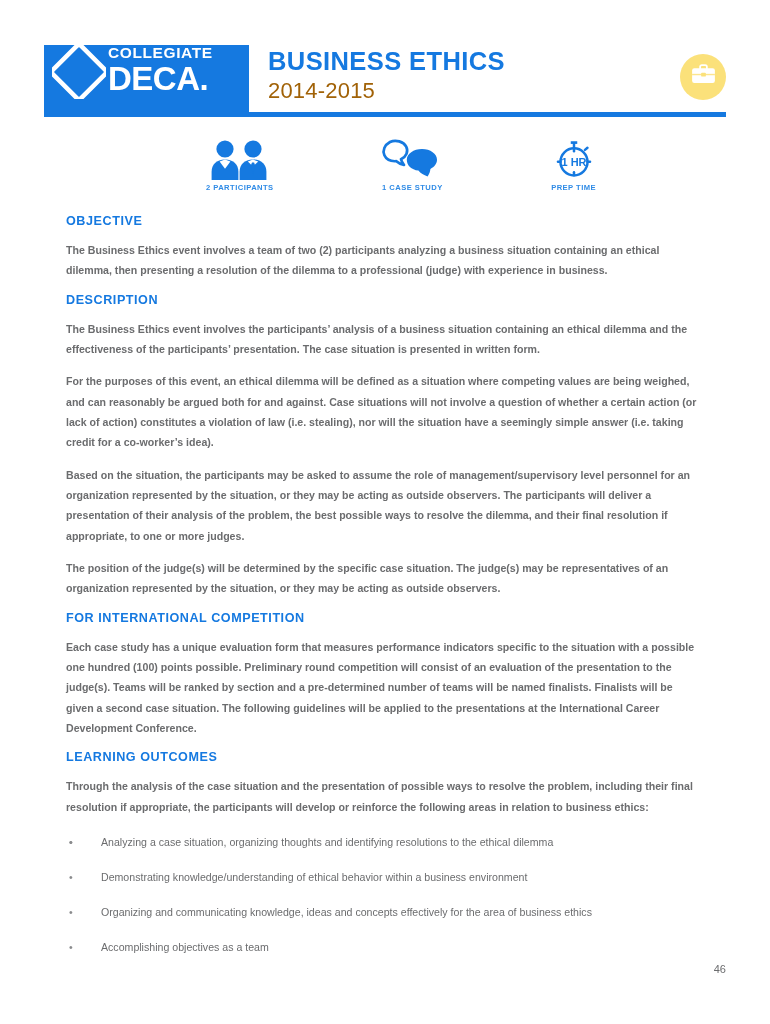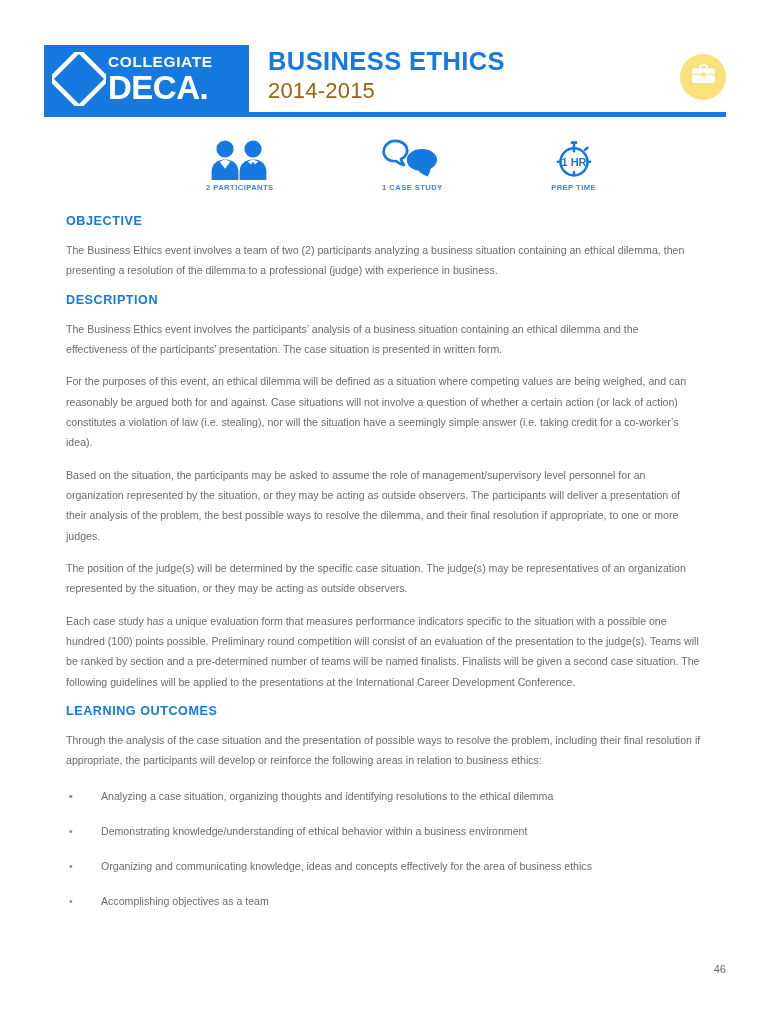--- a/index.html
+++ b/index.html
@@ -30,21 +30,21 @@
     height: 68px;
   }
   .logo-block {
     position: absolute;
     left: 0;
     top: 0;
     width: 205px;
     height: 68px;
     background: #1579e0;
     display: flex;
-    align-items: center;
+    align-items: flex-start;
   }
   .logo-diamond {
     width: 54px;
     height: 54px;
     margin-left: 8px;
     flex: 0 0 auto;
   }
   .logo-words {
     margin-left: 2px;
     color: #ffffff;
@@ -152,20 +152,21 @@
     letter-spacing: 0.55px;
     margin: 0 0 12px 0;
   }
   .section + .section { margin-top: 12px; }
 
   p.body-text {
     font-size: 10.6px;
     line-height: 1.92;
     color: #6b6c6e;
     margin: 0 0 12px 0;
+    font-weight: bold;
   }
   p.body-text:last-child { margin-bottom: 0; }
 
   ul.outcome-list {
     list-style: none;
     margin: 14px 0 0 0;
     padding: 0;
   }
   ul.outcome-list li {
     position: relative;
@@ -293,20 +294,21 @@
 
     <div class="section">
       <h2 class="section-heading">DESCRIPTION</h2>
       <p class="body-text">The Business Ethics event involves the participants’ analysis of a business situation containing an ethical dilemma and the effectiveness of the participants’ presentation. The case situation is presented in written form.</p>
       <p class="body-text">For the purposes of this event, an ethical dilemma will be defined as a situation where competing values are being weighed, and can reasonably be argued both for and against. Case situations will not involve a question of whether a certain action (or lack of action) constitutes a violation of law (i.e. stealing), nor will the situation have a seemingly simple answer (i.e. taking credit for a co-worker’s idea).</p>
       <p class="body-text">Based on the situation, the participants may be asked to assume the role of management/supervisory level personnel for an organization represented by the situation, or they may be acting as outside observers. The participants will deliver a presentation of their analysis of the problem, the best possible ways to resolve the dilemma, and their final resolution if appropriate, to one or more judges.</p>
       <p class="body-text">The position of the judge(s) will be determined by the specific case situation. The judge(s) may be representatives of an organization represented by the situation, or they may be acting as outside observers.</p>
     </div>
 
     <div class="section">
+      <h2 class="section-heading">FOR INTERNATIONAL COMPETITION</h2>
       <p class="body-text">Each case study has a unique evaluation form that measures performance indicators specific to the situation with a possible one hundred (100) points possible. Preliminary round competition will consist of an evaluation of the presentation to the judge(s). Teams will be ranked by section and a pre-determined number of teams will be named finalists. Finalists will be given a second case situation. The following guidelines will be applied to the presentations at the International Career Development Conference.</p>
     </div>
 
     <div class="section">
       <h2 class="section-heading">LEARNING OUTCOMES</h2>
       <p class="body-text">Through the analysis of the case situation and the presentation of possible ways to resolve the problem, including their final resolution if appropriate, the participants will develop or reinforce the following areas in relation to business ethics:</p>
       <ul class="outcome-list">
         <li><span class="bullet-dot">•</span></li>
         <li><span class="bullet-dot">•</span><span>Analyzing a case situation, organizing thoughts and identifying resolutions to the ethical dilemma</span></li>
         <li><span class="bullet-dot">•</span><span>Demonstrating knowledge/understanding of ethical behavior within a business environment</span></li>

